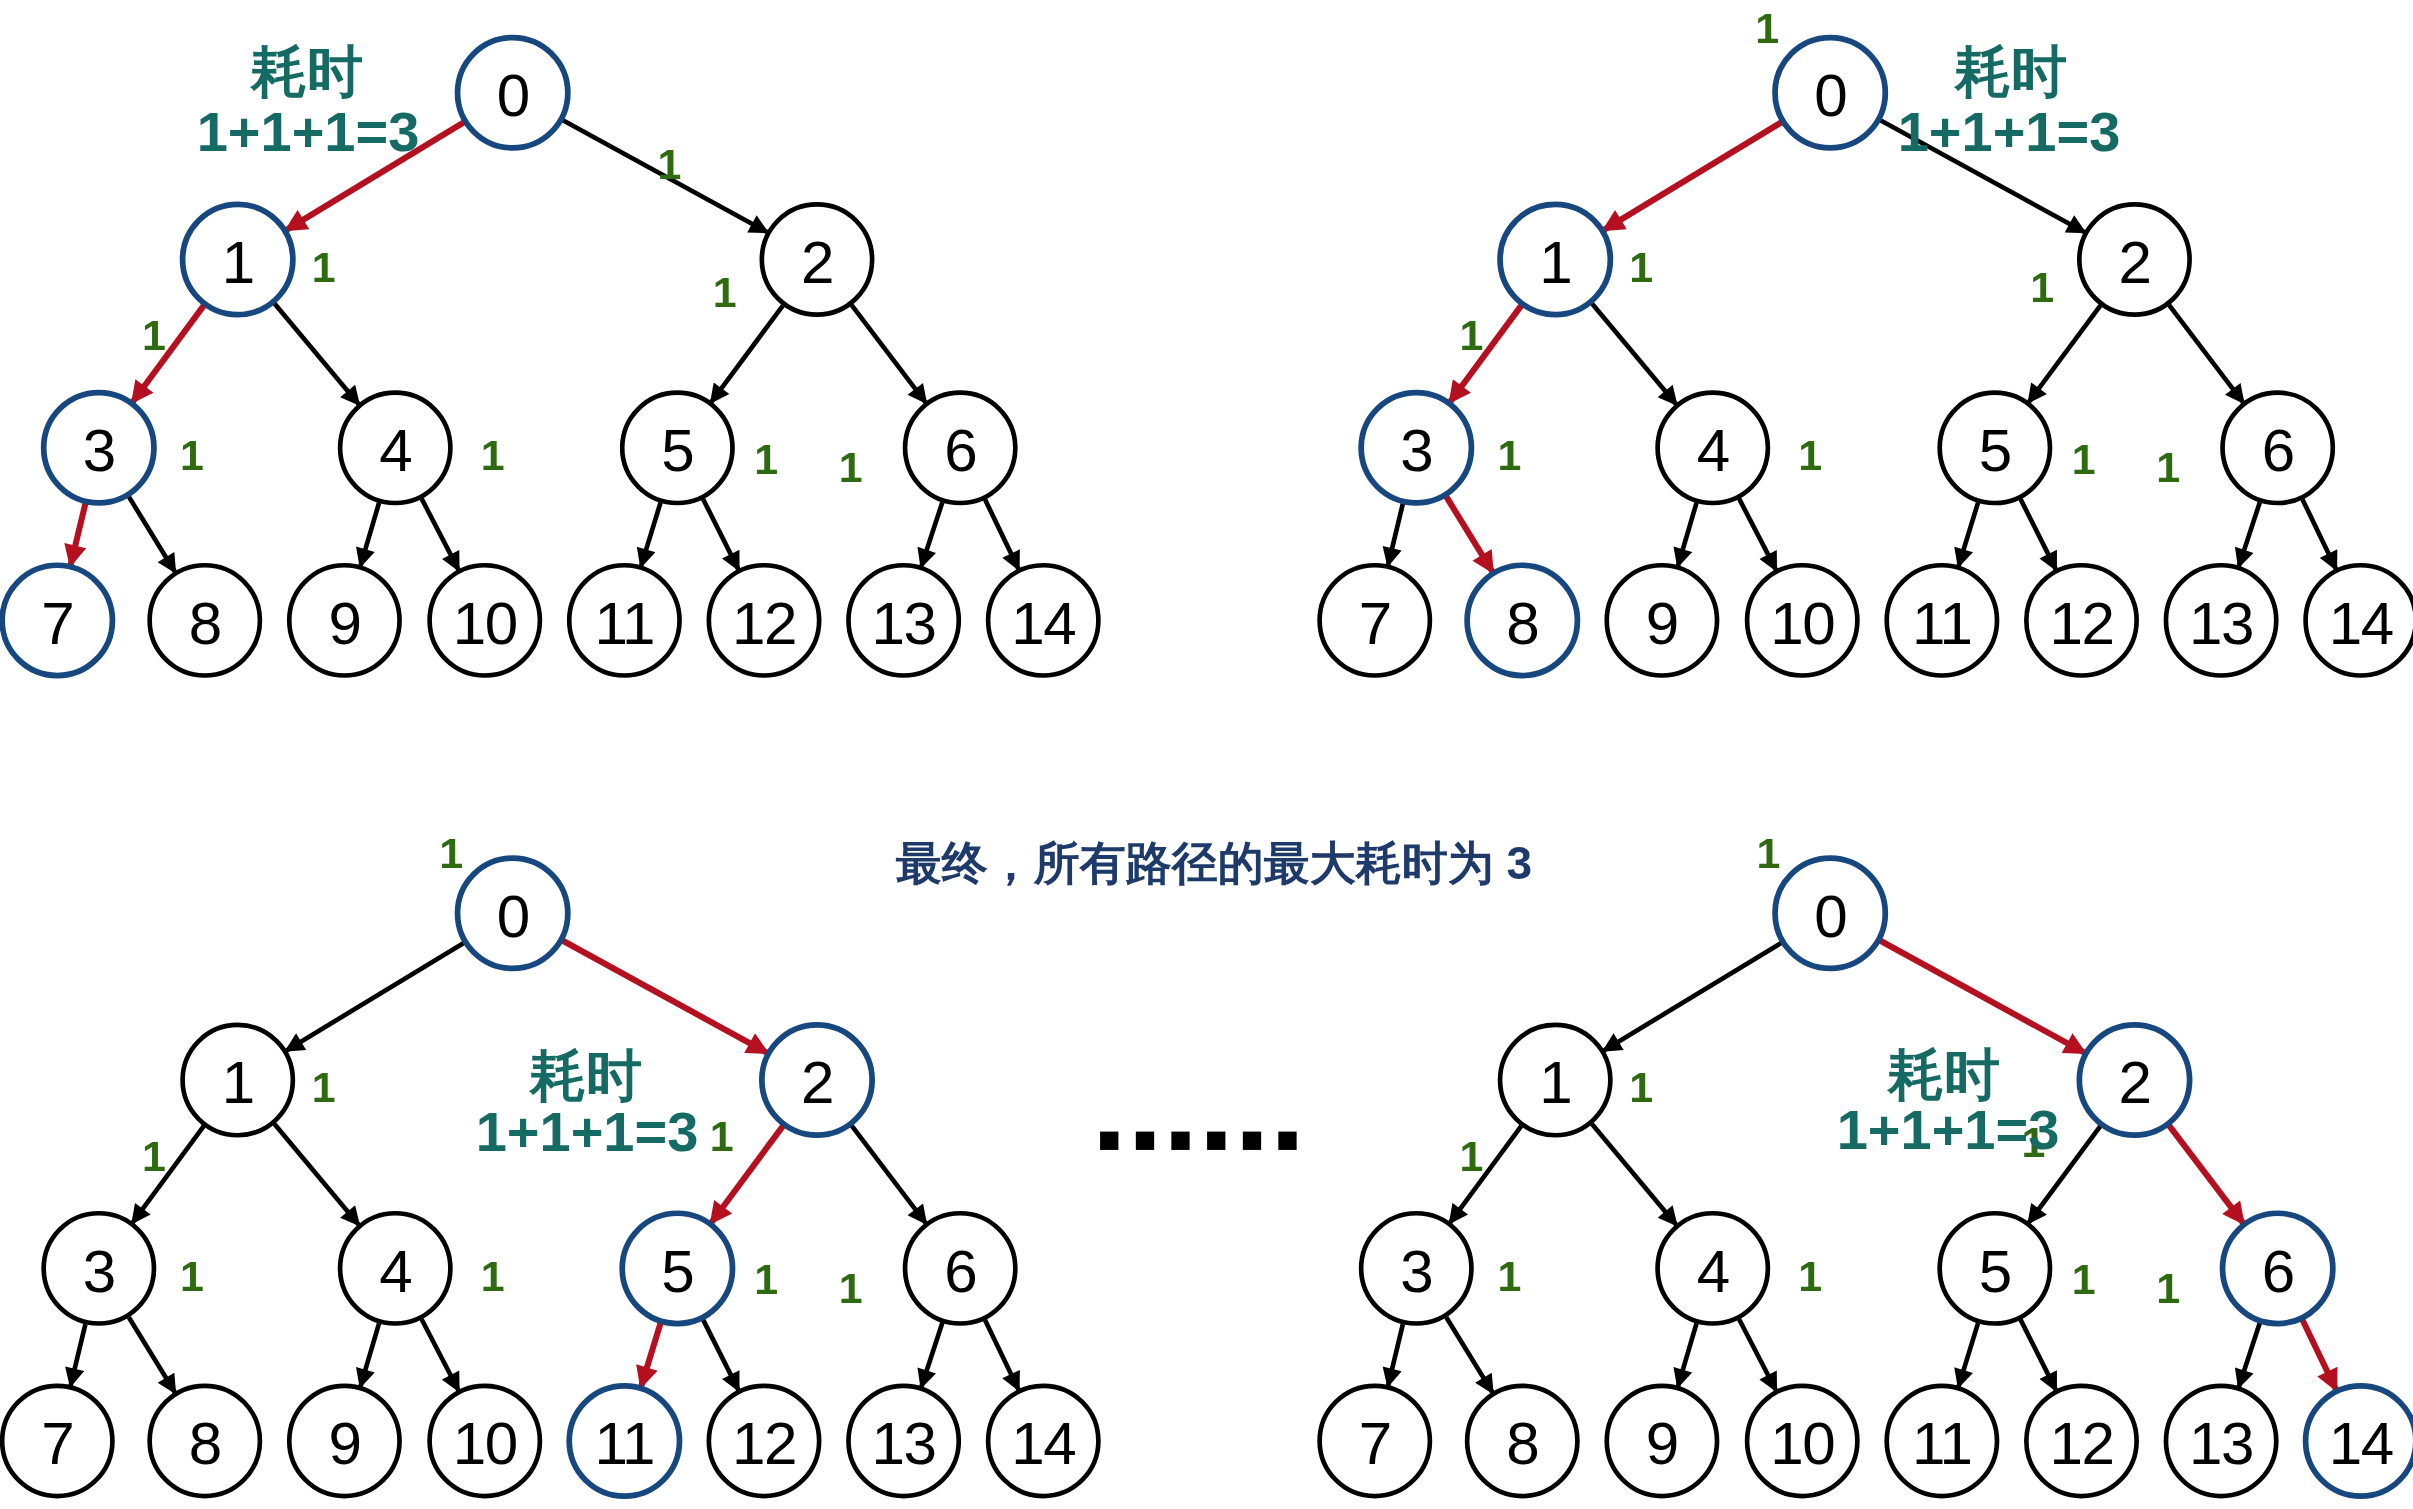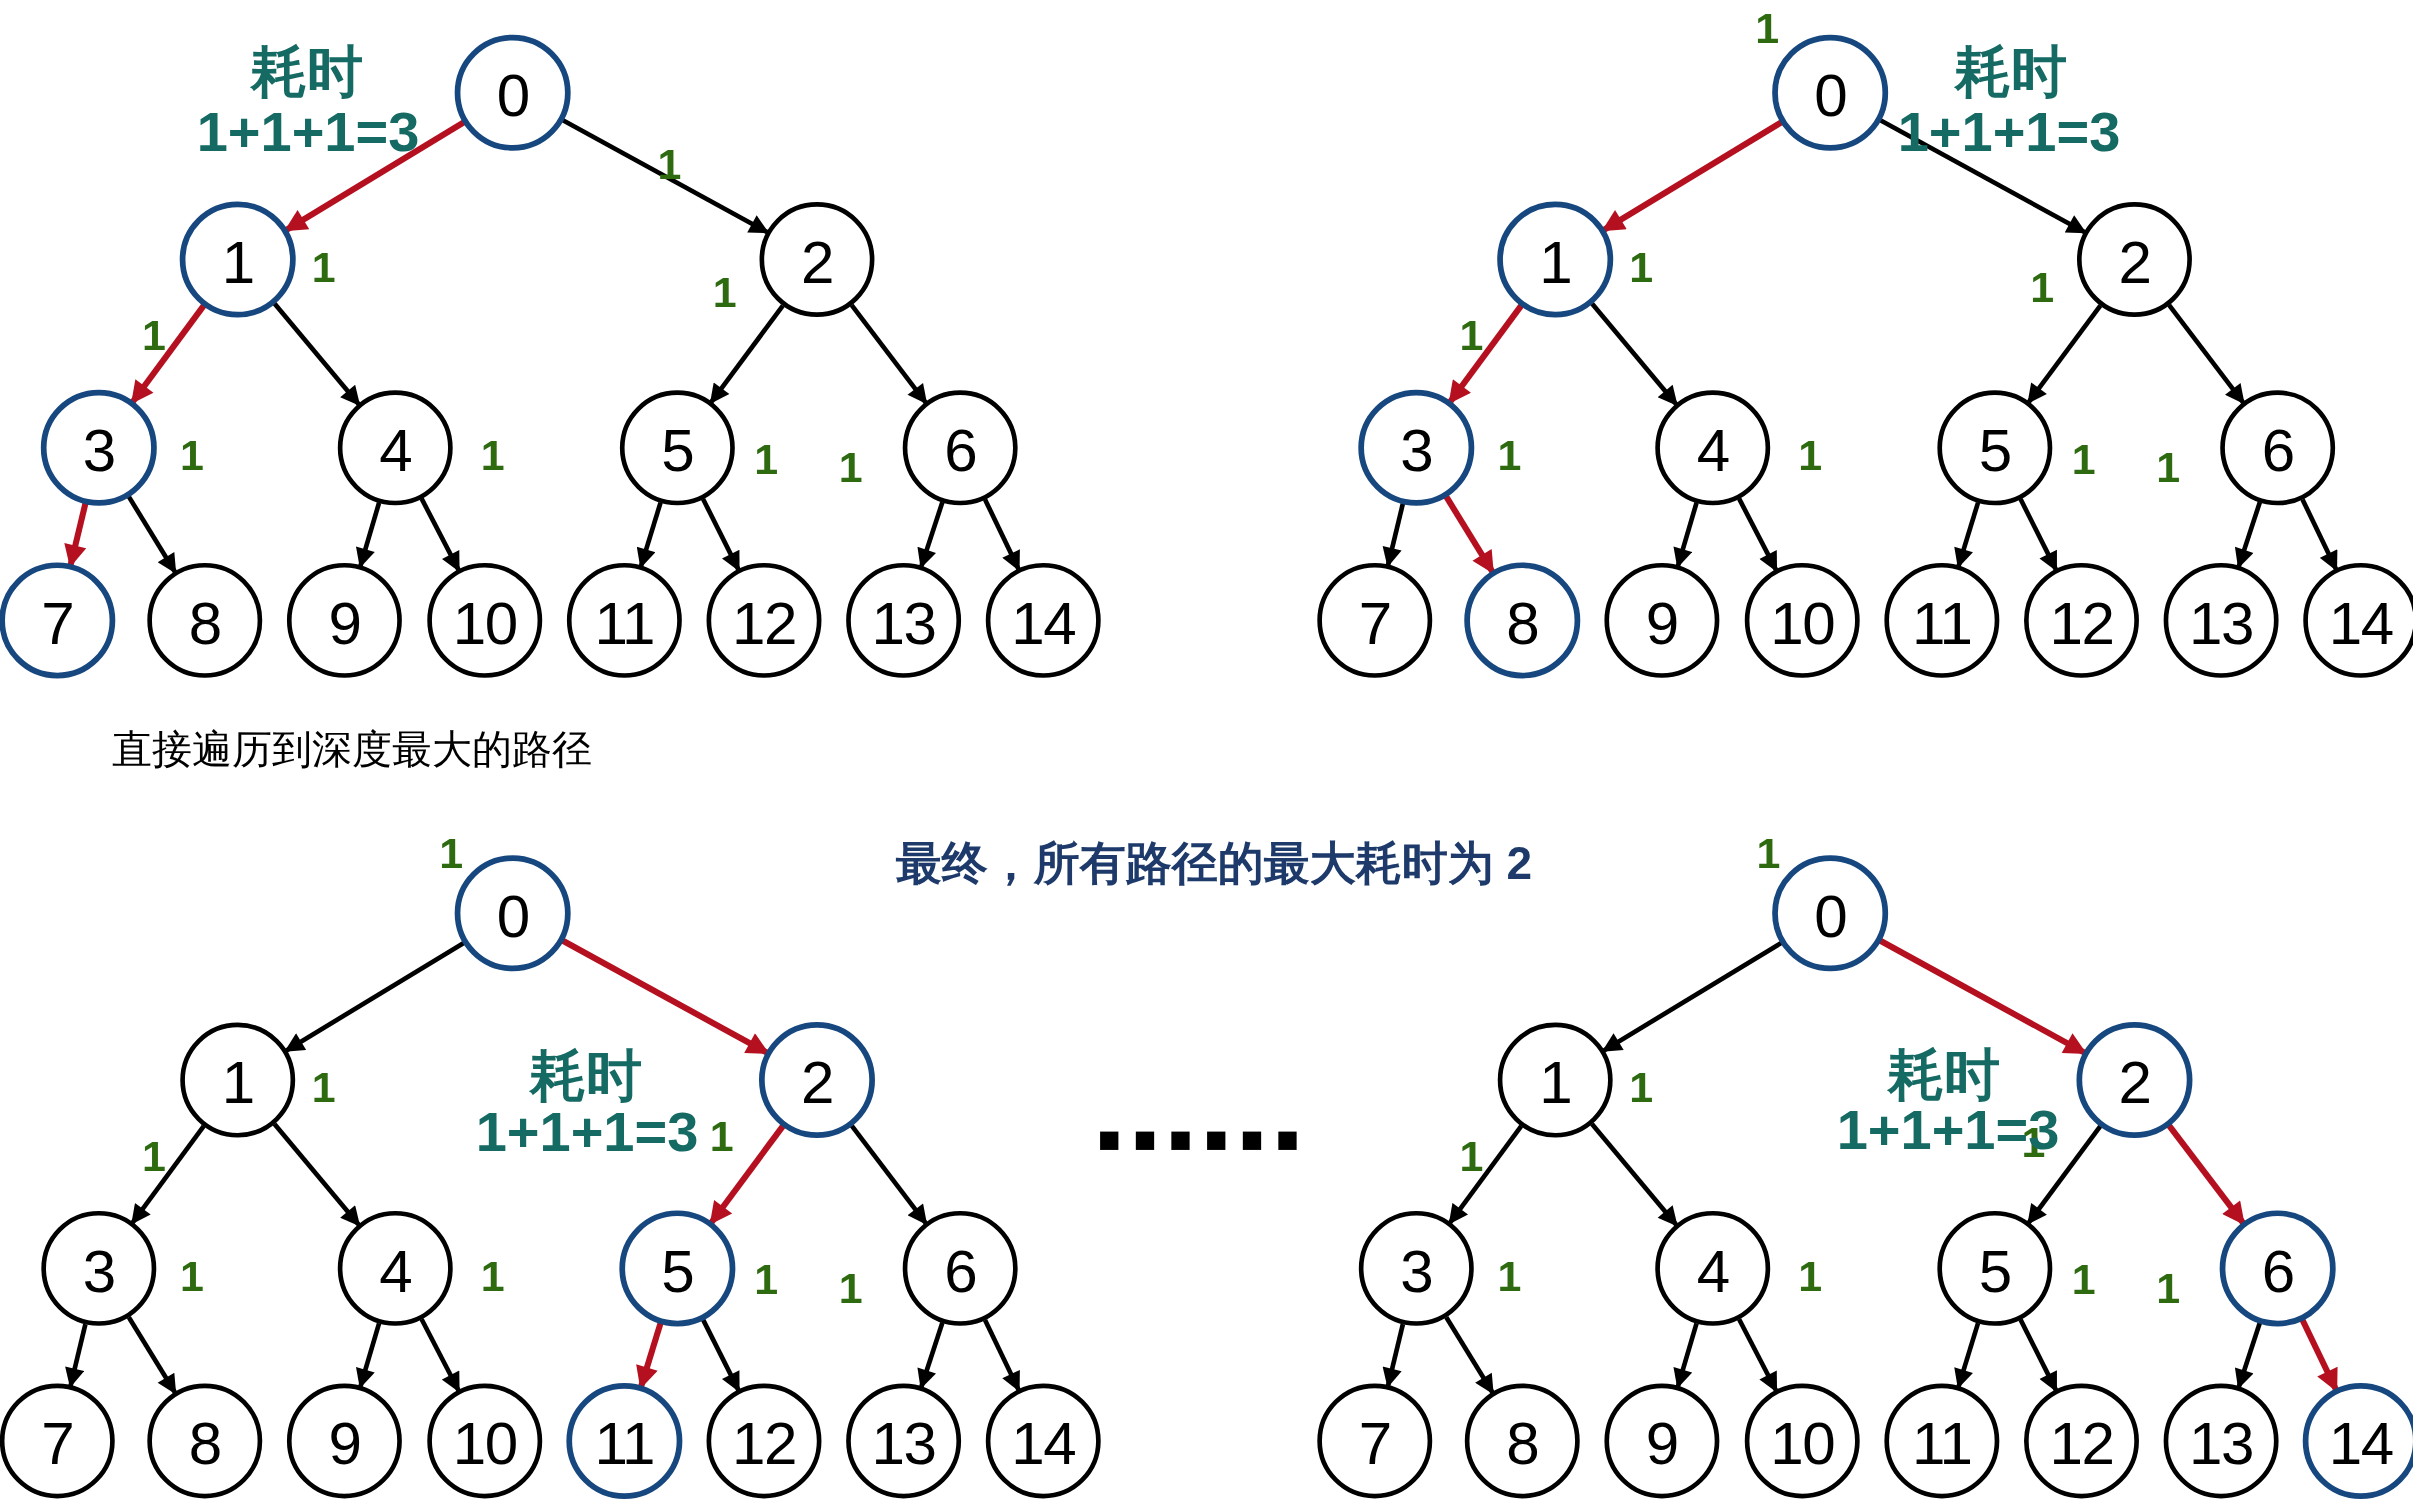--- a/index.html
+++ b/index.html
@@ -299,23 +299,22 @@
         <text x="2712" y="2016" text-anchor="middle" dominant-baseline="central" class="node-num">11</text>
         <circle cx="2907" cy="2012" r="77" fill="#ffffff" stroke="#000000" stroke-width="6.5"></circle>
         <text x="2907" y="2016" text-anchor="middle" dominant-baseline="central" class="node-num">12</text>
         <circle cx="3102" cy="2012" r="77" fill="#ffffff" stroke="#000000" stroke-width="6.5"></circle>
         <text x="3102" y="2016" text-anchor="middle" dominant-baseline="central" class="node-num">13</text>
         <circle cx="3297" cy="2012" r="77" fill="#ffffff" stroke="#17477f" stroke-width="8"></circle>
         <text x="3297" y="2016" text-anchor="middle" dominant-baseline="central" class="node-num">14</text>
       </g>
     </svg>
 
-  <div class="overlay-text figure-title" style="color: rgb(29, 58, 107);">最终，所有路径的最大耗时为 2</div>
-
-  <div class="overlay-text caption caption-tl">直接遍历到深度最大的路径</div>
+  <div class="overlay-text figure-title" style="color: rgb(29, 58, 107);">最终，所有路径的最大耗时为 3</div>
+
 
 
   <div class="overlay-text anno a0l1" style="color: rgb(21, 106, 100);">耗时</div>
   <div class="overlay-text anno a0l2" style="color: rgb(21, 106, 100);">1+1+1=3</div>
 
   <div class="overlay-text anno a1l1" style="color: rgb(21, 106, 100);">耗时</div>
   <div class="overlay-text anno a1l2" style="color: rgb(21, 106, 100);">1+1+1=3</div>
 
   <div class="overlay-text anno a2l1" style="color: rgb(21, 106, 100);">耗时</div>
   <div class="overlay-text anno a2l2" style="color: rgb(21, 106, 100);">1+1+1=3</div>

